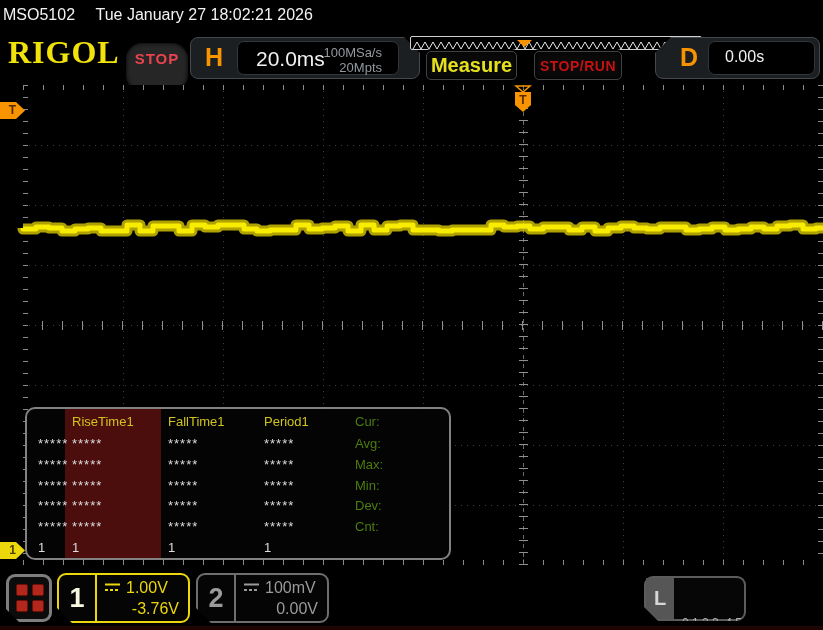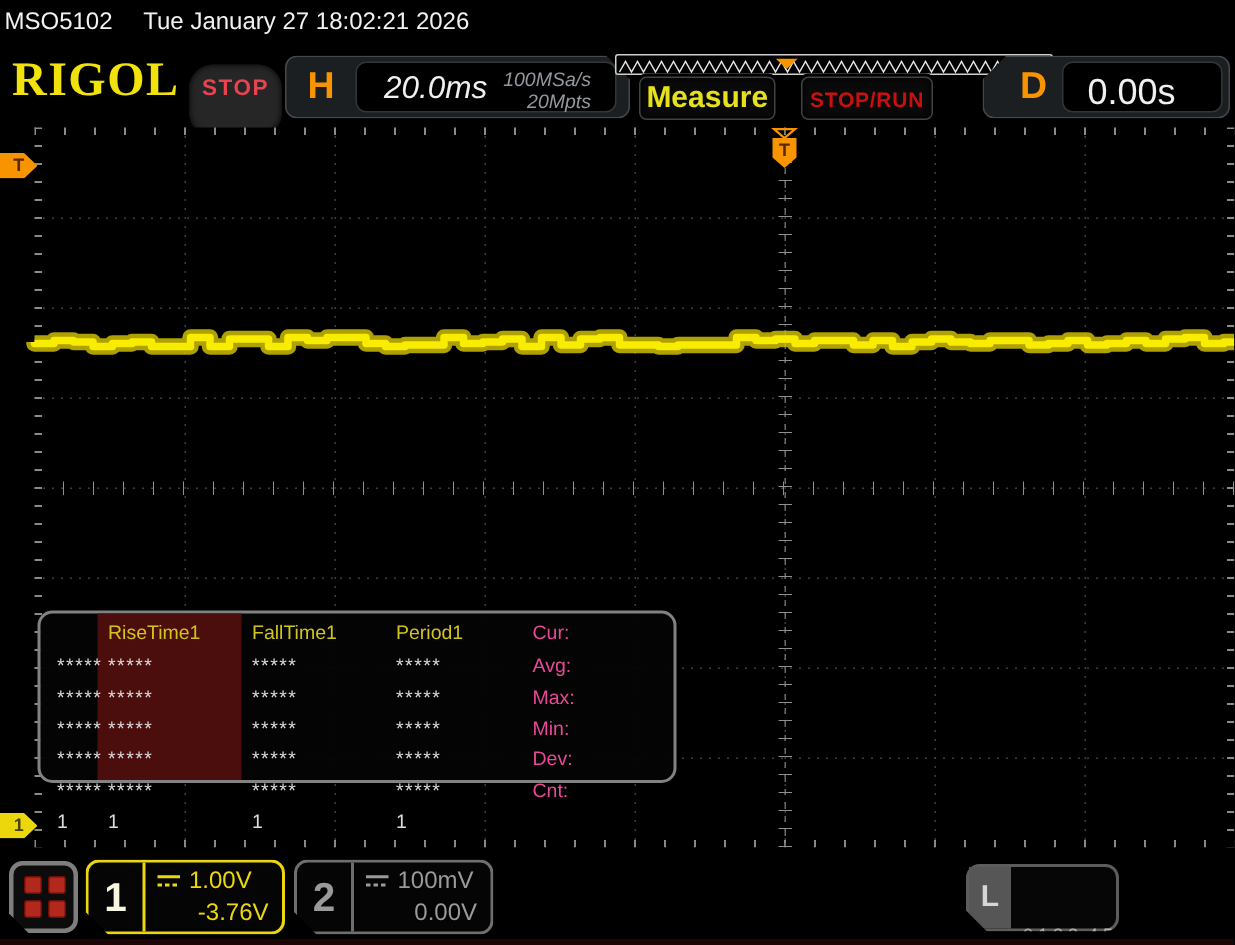--- a/index.html
+++ b/index.html
@@ -21,25 +21,25 @@
              font-weight:bold;font-size:15px;letter-spacing:1px;box-shadow:inset 0 0 4px #000;}
   .hd-panel{position:absolute;top:7px;height:42px;background:#1b1f21;border:1px solid #45494d;
             border-radius:8px;box-sizing:border-box;}
   #h-panel{left:190px;width:230px;clip-path:polygon(0 0,calc(100% - 16px) 0,100% 16px,100% 100%,0 100%);}
   #d-panel{left:655px;width:165px;clip-path:polygon(16px 0,100% 0,100% 100%,0 100%,0 16px);}
   .hd-letter{position:absolute;top:5px;font-size:25px;font-weight:bold;color:#f79400;}
   #h-panel .hd-letter{left:14px;}
   #d-panel .hd-letter{left:24px;}
   .hd-inner{position:absolute;top:3px;bottom:3px;background:#000;border:1px solid #30363a;
             border-radius:7px;}
-  #h-panel .hd-inner{left:46px;right:8px;font-style:italic;}
+  #h-panel .hd-inner{left:46px;right:20px;}
   #d-panel .hd-inner{left:52px;right:4px;}
   #timebase{position:absolute;left:18px;top:5px;font-size:21px;color:#f0f0f0;}
   #rates{position:absolute;right:16px;top:3px;text-align:right;font-size:13px;line-height:15px;color:#93999e;}
-  #delay-value{position:absolute;left:16px;top:6px;font-size:24px;color:#f0f0f0;}
+  #delay-value{position:absolute;left:16px;top:6px;font-size:16px;color:#f0f0f0;}
   .corner-notch{position:absolute;width:14px;height:10px;}
   #wave-strip{position:absolute;left:410px;top:6px;width:292px;height:14px;background:#000;
               border:1px solid #d0d0d0;border-radius:2px;box-sizing:border-box;}
   .hd-btn{position:absolute;top:21px;height:29px;background:#0a0a0a;border:1px solid #3f4346;
           border-radius:5px;box-shadow:0 0 0 2px #000,inset 0 0 6px #000;box-sizing:border-box;
           font-weight:bold;text-align:center;cursor:pointer;padding:0;}
   #measure-btn{left:426px;width:91px;color:#e6e11c;font-size:20px;}
   #stoprun-btn{left:534px;width:88px;color:#c81010;font-size:14px;letter-spacing:.5px;}
 
   
@@ -64,27 +64,27 @@
           background:repeating-linear-gradient(to bottom,transparent 0 11px,#909090 11px 12px);}
   #trace-svg{position:absolute;left:0;top:0;}
   .edge-marker{position:absolute;left:0;width:25px;height:17px;font-size:12px;font-weight:bold;
           line-height:17px;text-align:center;
           clip-path:polygon(0 0,64% 0,100% 50%,64% 100%,0 100%);cursor:pointer;}
   #trig-level-marker{top:17px;background:#f79400;color:#59290a;}
   #ch1-ground-marker{top:457px;background:#ecd70c;color:#4a4205;}
   #trig-pos-marker{position:absolute;left:512px;top:0;cursor:pointer;}
 
   
-  #meas-panel{position:absolute;left:25px;top:407px;width:426px;height:115px;background:rgba(4,4,4,.93);
+  #meas-panel{position:absolute;left:25px;top:407px;width:426px;height:153px;background:rgba(4,4,4,.93);
               border:2px solid #828282;border-radius:10px;box-sizing:border-box;}
   #meas-highlight{position:absolute;left:38px;top:0;width:96px;height:100%;background:#4c0d0d;}
   #meas-grid{position:relative;display:grid;grid-template-columns:34px 96px 96px 96px 96px;
              grid-template-rows:22px repeat(6,20.8px);padding:2px 0 0 4px;font-size:13px;}
   .mh{color:#d2c41f;padding-left:7px;line-height:22px;}
-  .ml{color:#ec4899;line-height:21px;padding-left:2px;}
+  .ml{color:#4d7c0f;line-height:21px;padding-left:2px;}
   .mv{color:#dcdcdc;line-height:21px;padding-left:7px;letter-spacing:1px;}
 
   
   #bottombar{position:absolute;left:0;top:565px;width:823px;height:65px;background:#000;}
   #bottom-strip{position:absolute;left:0;bottom:0;width:823px;height:4px;background:#1d0505;}
   #menu-btn{position:absolute;left:6px;top:9px;width:46px;height:48px;background:#0c0c0c;
             border:3px solid #7e7e7e;border-radius:9px;box-sizing:border-box;cursor:pointer;
             clip-path:polygon(0 0,100% 0,100% 100%,13px 100%,0 calc(100% - 13px));}
   #menu-grid{position:absolute;left:7px;top:7px;display:grid;grid-template-columns:12px 12px;
              grid-template-rows:12px 12px;gap:4px;}

